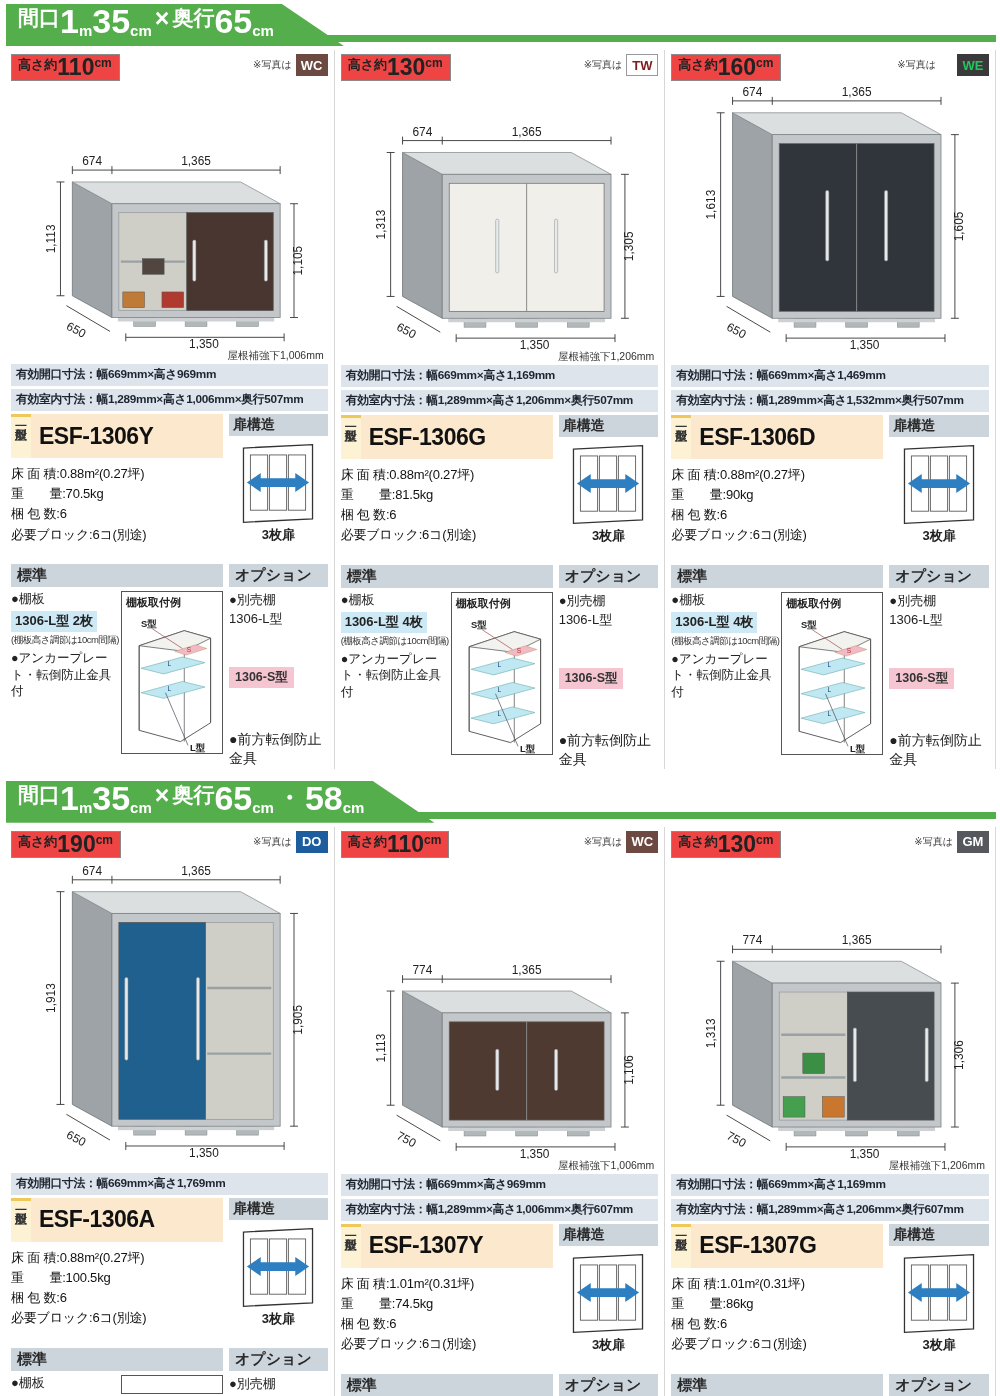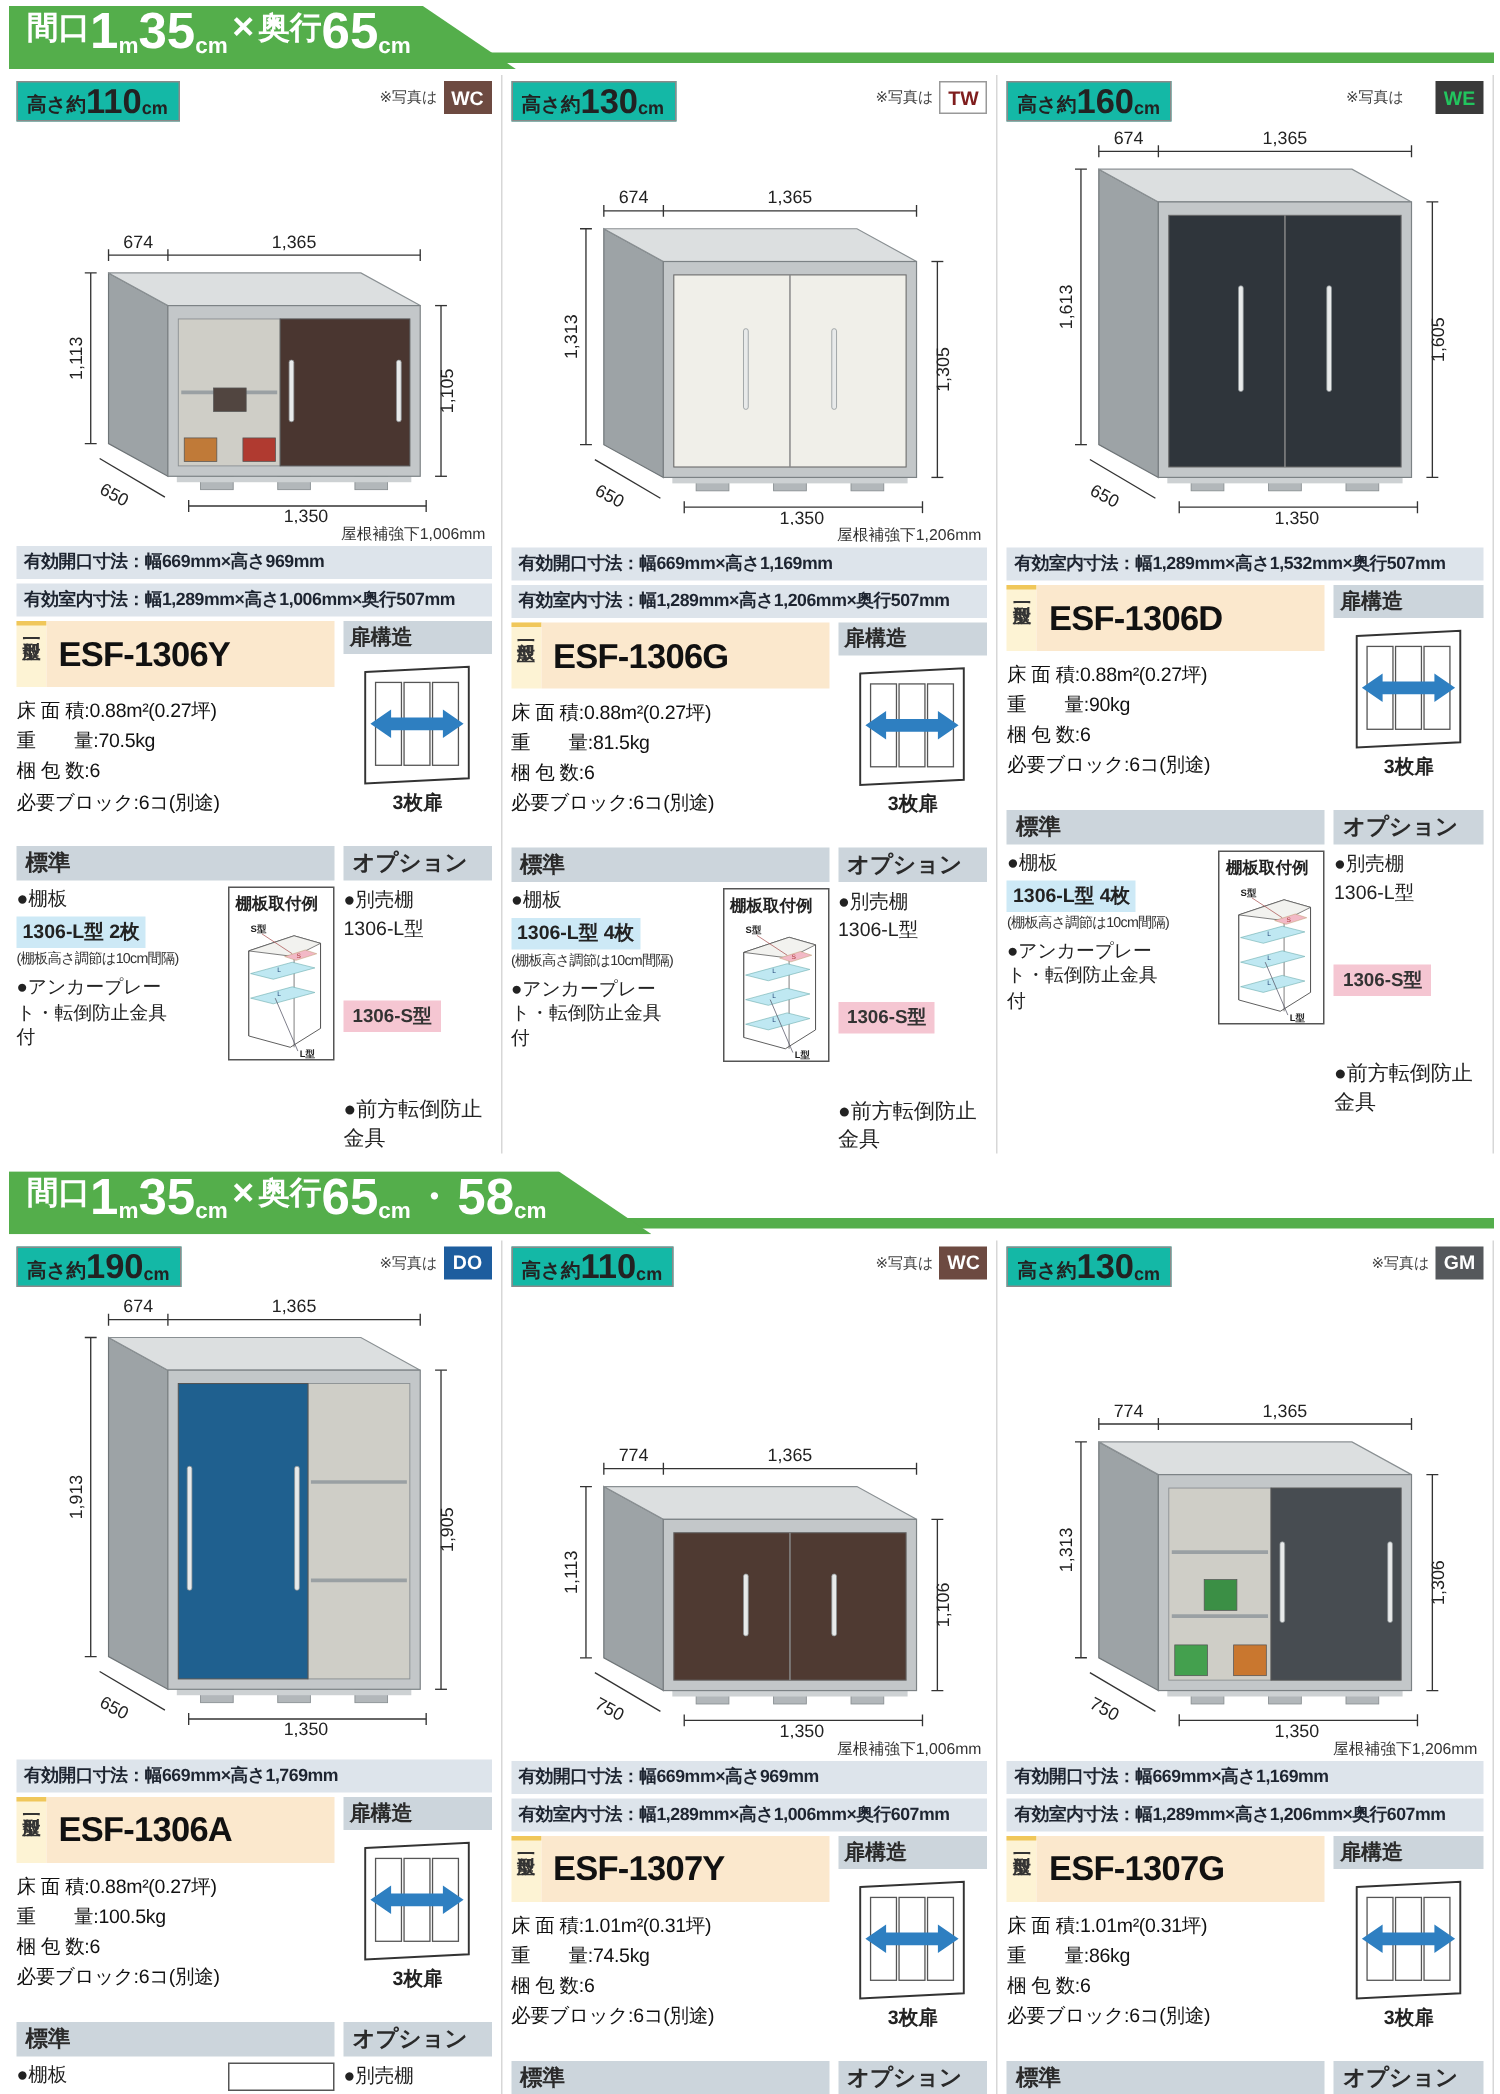--- a/index.html
+++ b/index.html
@@ -14,21 +14,21 @@
   .bp-lg{font-size:34px;font-weight:bold;line-height:1;}
   .bp-un{font-size:15px;font-weight:bold;align-self:flex-end;padding-bottom:5px;}
   .bp-md{font-size:25px;font-weight:bold;padding:0 3px;}
   .banner .thick span{letter-spacing:0;}
   
   .row{display:grid;grid-template-columns:1fr 1fr 1fr;padding:0 4px;}
   .col{padding:2px 6px 0 6px;border-right:1px solid #d7d7d7;}
   .col:first-child{border-left:1px solid #fff;}
   
   .phead{display:flex;justify-content:space-between;align-items:flex-start;height:30px;margin-top:2px;}
-  .hbox{border:1px solid #8a8a8a;background:#14b8a6;display:flex;align-items:flex-end;padding:1px 7px 1px 6px;}
+  .hbox{border:1px solid #8a8a8a;background:#ef4444;display:flex;align-items:flex-start;padding:1px 7px 1px 6px;}
   .hbox .hp{font-size:13px;font-weight:bold;}
   .hbox .hv{font-size:23px;font-weight:bold;line-height:1;}
   .hbox .hu{font-size:12px;font-weight:bold;}
   .photo{display:flex;align-items:center;gap:4px;}
   .photo .pn{font-size:10px;color:#444;}
   .badge{min-width:32px;height:22px;display:flex;align-items:center;justify-content:center;
     font-size:13px;font-weight:bold;padding:0 3px;box-sizing:border-box;}
   
   .illus{width:100%;}
   .illus svg{display:block;width:100%;height:auto;}
@@ -49,21 +49,21 @@
   .upper-l{min-height:150px;}
   .upper-r{min-height:150px;display:flex;flex-direction:column;align-items:center;}
   .specs{font-size:13px;line-height:1.55;color:#111;white-space:nowrap;letter-spacing:-0.2px;}
   .doorhdr{background:#ccd5dc;font-size:14px;font-weight:bold;color:#2a2a2a;
     width:100%;padding:2px 4px;box-sizing:border-box;margin-bottom:6px;}
   .doorsvg{width:78px;height:82px;}
   .doorcap{font-size:13px;font-weight:bold;margin-top:2px;}
   
   .sechdr{background:#ccd5dc;font-size:15px;font-weight:bold;color:#2a2a2a;
     padding:2px 6px;margin-bottom:4px;}
-  .lower{display:flex;gap:31px;}
+  .lower{display:flex;}
   .std-text{width:108px;flex:none;font-size:12.5px;line-height:1.3;}
   .std-text .b1{font-size:13px;margin-bottom:2px;}
   .chip{background:#cde9f6;display:inline-block;padding:2px 4px;font-size:13px;font-weight:bold;margin:1px 0 2px 0;}
   .note{font-size:9.5px;color:#333;letter-spacing:-0.5px;margin-bottom:4px;}
   .b2{font-size:12.5px;}
   .shelfbox{flex:1;border:1px solid #555;margin-left:2px;padding:3px 2px 0 4px;position:relative;background:#fff;}
   .shelfbox .title{font-size:11px;font-weight:bold;}
   .shelfbox svg{width:100%;height:auto;display:block;}
   .opt-text{font-size:13px;line-height:1.35;}
   .opt-text .o1{margin-bottom:1px;}
@@ -368,20 +368,21 @@
             <text x="294" y="143.5" font-size="12" text-anchor="middle" fill="#222" transform="rotate(-90 294 143.5)">1,605</text>
             <line x1="116" y1="256" x2="276" y2="256" stroke="#333" stroke-width="0.9"></line>
             <line x1="116" y1="252" x2="116" y2="260" stroke="#333" stroke-width="0.9"></line>
             <line x1="276" y1="252" x2="276" y2="260" stroke="#333" stroke-width="0.9"></line>
             <text x="195" y="267" font-size="12" text-anchor="middle" fill="#222">1,350</text>
             <line x1="56" y1="224" x2="100" y2="250" stroke="#333" stroke-width="0.9"></line>
             <text x="64" y="252" font-size="12" text-anchor="middle" fill="#222" transform="rotate(28 64 252)">650</text>
           </svg>
   </div>
   <div class="roofnote" style="visibility: hidden;"></div>
+  <div class="specbar">有効開口寸法：幅669mm×高さ1,469mm</div>
   <div class="specbar">有効室内寸法：幅1,289mm×高さ1,532mm×奥行507mm</div>
   <div class="mid">
     <div class="mid-left">
       <div class="upper-l">
         <div class="modelrow">
           <div class="typetab">一般型</div>
           <div class="modelbar">ESF-1306D</div>
         </div>
         <div class="specs">
           <div>床 面 積:0.88m²(0.27坪)</div>

